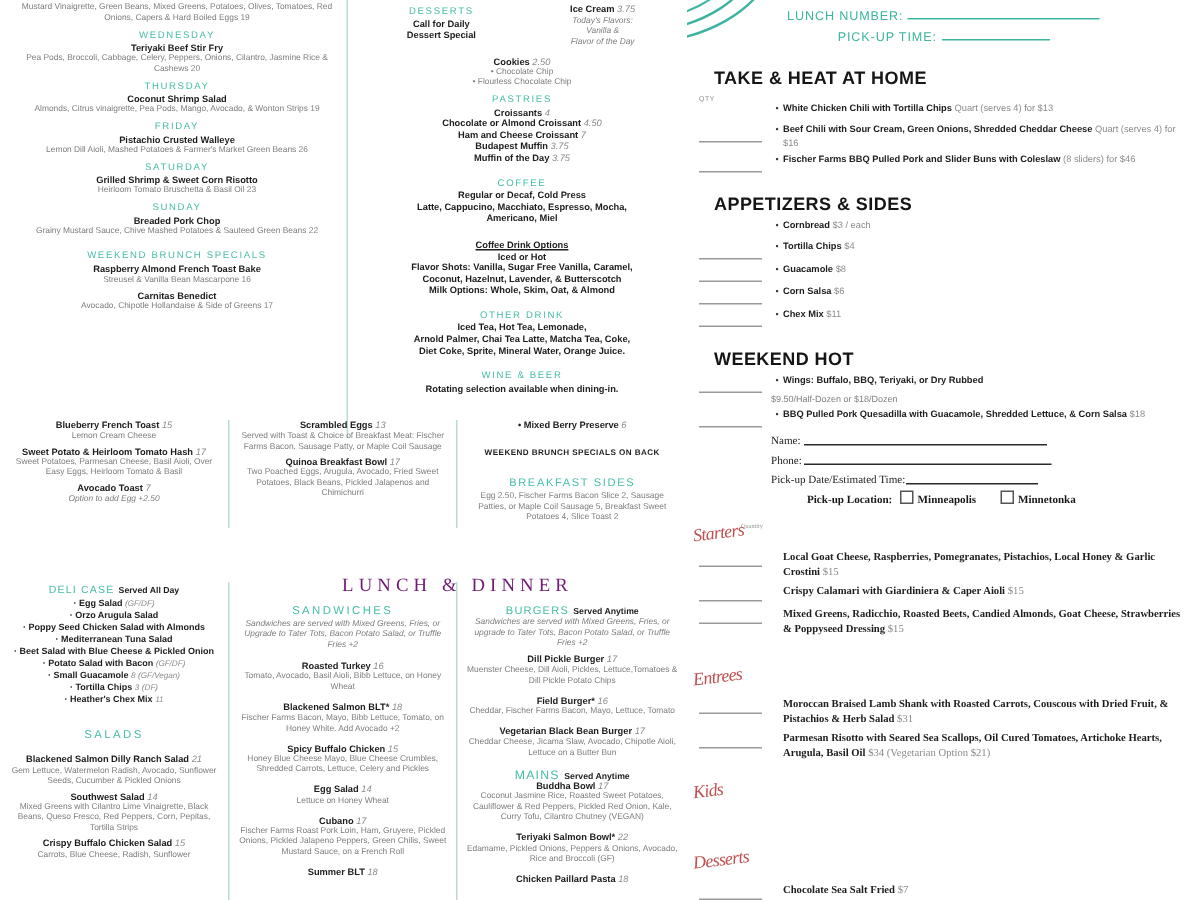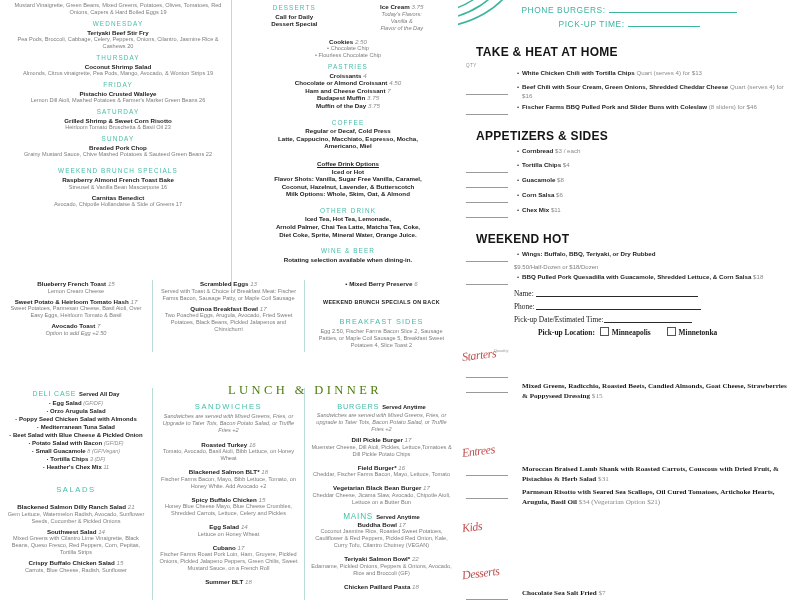--- a/index.html
+++ b/index.html
@@ -50,21 +50,21 @@
   
   .brunchrow{position:absolute;left:0;top:280px;width:458px;display:flex;}
   .brunchrow .col{box-sizing:border-box;padding:0 6px;}
   .bc1{width:152px;}
   .bc2{width:153px;border-left:1px solid #b9ddd6;border-right:1px solid #b9ddd6;}
   .bc3{width:153px;}
 
   
   .ld-title{
     position:absolute;left:152px;top:383px;width:306px;text-align:center;
-    font-family:"Liberation Serif",serif;color:#4d7c0f;font-size:12.5px;letter-spacing:3.4px;
+    font-family:"Liberation Serif",serif;color:#701a75;font-size:12.5px;letter-spacing:3.4px;
   }
   .lower{position:absolute;left:0;top:388px;width:458px;height:212px;display:flex;}
   .lower .col{box-sizing:border-box;padding:0 6px;}
   .lc1{width:152px;}
   .lc2{width:153px;border-left:1px solid #b9ddd6;border-right:1px solid #b9ddd6;padding-top:14px !important;}
   .lc3{width:153px;padding-top:14px !important;}
 
   .deli-title{color:#45bda8;font-size:7px;letter-spacing:.8px;text-align:center;}
   .deli-title .sub{color:#1d1d1d;font-size:5.8px;letter-spacing:0;font-weight:bold;}
   .bullet-item{font-weight:bold;font-size:6px;text-align:center;line-height:8px;color:#1d1d1d;margin:0;}
@@ -284,21 +284,21 @@
   <div class="sheet-right">
     <div class="rf">
 
       <svg class="swoosh" viewBox="0 0 120 80">
         <path d="M-10,70 C20,66 52,52 66,22" stroke="#3cb4a0" stroke-width="1.6" fill="none"></path>
         <path d="M-10,62 C18,58 46,44 58,14" stroke="#3cb4a0" stroke-width="1.6" fill="none"></path>
         <path d="M-10,54 C16,50 40,36 50,6" stroke="#3cb4a0" stroke-width="1.4" fill="none"></path>
       </svg>
 
       <p class="formline" style="margin-top:3px;">
-        <span>PHONE BURGERS:</span>
+        <span>LUNCH NUMBER:</span>
         <span class="ln" style="width:128px;"></span>
       </p>
       <p class="formline">
         <span>PICK-UP TIME:</span>
         <span class="ln" style="width:72px;"></span>
       </p>
 
       <p class="sec-h">TAKE &amp; HEAT AT HOME</p>
       <p class="qty">QTY</p>
 
@@ -369,20 +369,26 @@
         </div>
       </div>
 
       <div class="qlabel" style="top:348px;">Quantity</div>
 
       <div class="script" style="top:348px;">Starters</div>
       <div class="cat" style="position:absolute;left:0;top:366px;width:342px;">
         <div class="oline">
             <span class="blank"></span>
             <span class="bul" style="visibility:hidden">•</span>
+            <span class="txt"><b>Local Goat Cheese, Raspberries, Pomegranates, Pistachios, Local Honey &amp; Garlic Crostini</b> <span class="pr">$15</span></span>
+          </div>
+        <div class="oline">
+            <span class="blank"></span>
+            <span class="bul" style="visibility:hidden">•</span>
+            <span class="txt"><b>Crispy Calamari with Giardiniera &amp; Caper Aioli</b> <span class="pr">$15</span></span>
           </div>
         <div class="oline">
             <span class="blank"></span>
             <span class="bul" style="visibility:hidden">•</span>
             <span class="txt"><b>Mixed Greens, Radicchio, Roasted Beets, Candied Almonds, Goat Cheese, Strawberries &amp; Poppyseed Dressing</b> <span class="pr">$15</span></span>
           </div>
       </div>
 
       <div class="script" style="top:444px;">Entrees</div>
       <div class="cat" style="position:absolute;left:0;top:464px;width:342px;">

